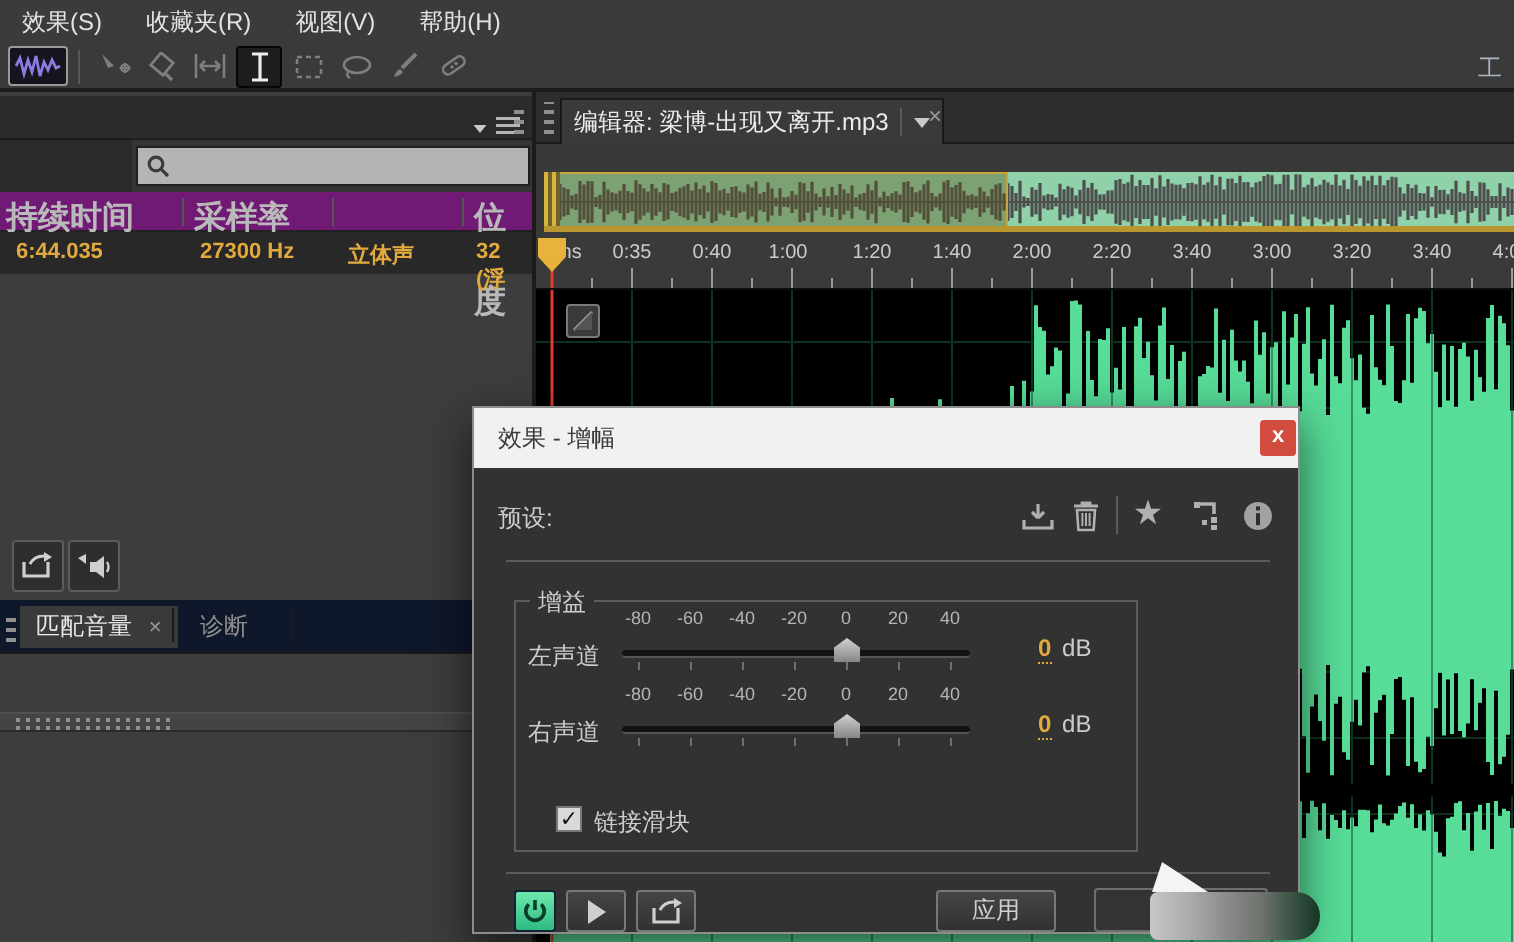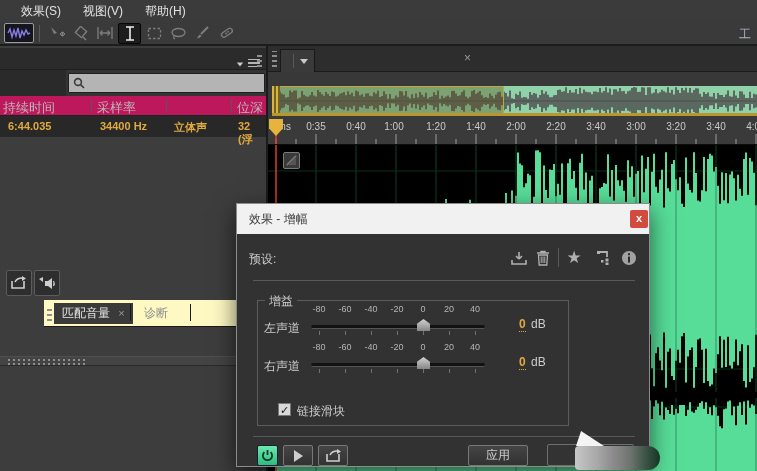--- a/index.html
+++ b/index.html
@@ -1,34 +1,34 @@
 <!DOCTYPE html>
 <html><head>
 <meta charset="utf-8">
 <style>
   html,body{margin:0;padding:0;background:#222;}
   *{box-sizing:border-box;font-family:"Liberation Sans","DejaVu Sans",sans-serif;}
   #scene{position:relative;width:757px;height:471px;background:#3a3a3a;overflow:hidden;
          font-size:12px;color:#ddd;-webkit-font-smoothing:antialiased;}
   .abs{position:absolute;}
   
-  #menubar{left:0;top:0;width:757px;height:22px;background:#3b3b3b;display:flex;align-items:center;padding-left:10px;}
+  #menubar{left:0;top:0;width:757px;height:22px;background:#3b3b3b;display:flex;align-items:center;}
   .menu-item{padding:0 11px;line-height:22px;color:#e2e2e2;font-size:12px;}
   #toolbar{left:0;top:22px;width:757px;height:24px;background:#3a3a3a;border-bottom:2px solid #1c1c1c;display:flex;align-items:center;}
   .tool{width:24px;height:20px;display:flex;align-items:center;justify-content:center;color:#7e7e7e;}
   .tsep{width:1px;height:17px;background:#585858;margin:0 5px;}
   
   .panelbg{background:#3d3d3d;}
   .hdr-row{background:#2b2b2b;border-bottom:1px solid #1e1e1e;}
-  .colhdr{background:#be185d;border-bottom:1px solid #222;color:#b9b9b9;font-size:13px;}
+  .colhdr{background:#701a75;border-bottom:1px solid #222;color:#b9b9b9;font-size:16px;font-weight:bold;}
   .colsep{position:absolute;top:3px;width:1px;height:14px;background:#575757;}
   .filerow{background:#282828;color:#e2aa3e;font-weight:bold;font-size:11px;}
   .srch{background:#b4b4b4;border:1px solid #1f1f1f;border-radius:1px;}
   .smallbtn{background:#2e2e2e;border:1px solid #5c5c5c;border-radius:2px;display:flex;align-items:center;justify-content:center;}
-  .tabbar{background:#fef9c3;border-bottom:1px solid #1a1a1a;margin-left:44px;}
+  .tabbar{background:#0f172a;border-bottom:1px solid #1a1a1a;}
   .btab{position:absolute;top:3px;height:21px;line-height:21px;font-size:12px;padding:0 8px;}
   .btab.active{background:#3a3a3a;color:#e8e8e8;}
   .btab.inactive{color:#8d8d8d;}
   .vsep{position:absolute;top:4px;width:1px;height:17px;background:#1a1a1a;}
   .dots{background:repeating-linear-gradient(90deg,#8f8f8f 0 2px,transparent 2px 5px);}
   .vdots{background:repeating-linear-gradient(0deg,#8f8f8f 0 2px,transparent 2px 5px);}
   
   #edit-tabbar{left:268px;top:46px;width:489px;height:26px;background:#2d2d2d;border-bottom:1px solid #1b1b1b;}
   #edit-tab{position:absolute;left:280px;top:3px;height:23px;background:#3a3a3a;border:1px solid #191919;border-bottom:none;
             display:flex;align-items:center;padding:0 6px;color:#ececec;font-size:12px;left:12px;}
@@ -66,20 +66,21 @@
   #cursor{left:576px;top:431px;width:28px;height:15px;background:#f4f4f4;z-index:31;
           clip-path:polygon(0 100%,18% 0,100% 100%);}
 </style>
 </head>
 <body>
 
 <div id="scene">
 
   <div id="menubar" class="abs">
     <span class="menu-item">效果(S)</span>
+    <span class="menu-item">收藏夹(R)</span>
     <span class="menu-item">视图(V)</span>
     <span class="menu-item">帮助(H)</span>
   </div>
 
   <div id="toolbar" class="abs">
     <div class="smallbtn" style="width:30px;height:20px;margin-left:4px;background:#15151f;border-color:#9a9a9a;">
       <svg width="24" height="14" viewBox="0 0 24 14">
         <polyline points="1,7 3,3 5,11 7,4 9,10 11,2 13,12 15,5 17,9 19,4 21,8 23,7" fill="none" stroke="#8a7ce0" stroke-width="1.4"></polyline>
       </svg>
     </div>
@@ -154,21 +155,21 @@
       <span class="abs" style="left:3px;top:3px;">持续时间</span>
       <span class="abs" style="left:97px;top:3px;">采样率</span>
       <span class="abs" style="left:172px;top:19px;">声道</span>
       <span class="abs" style="left:237px;top:3px;">位深度</span>
       <span class="colsep" style="left:91px;"></span>
         <span class="colsep" style="left:166px;"></span>
         <span class="colsep" style="left:231px;"></span>
     </div>
     <div class="abs filerow" style="left:0;top:70px;width:266px;height:21px;">
       <span class="abs" style="left:8px;top:4px;">6:44.035</span>
-      <span class="abs" style="left:100px;top:4px;">34400 Hz</span>
+      <span class="abs" style="left:100px;top:4px;">27300 Hz</span>
       <span class="abs" style="left:174px;top:4px;">立体声</span>
       <span class="abs" style="left:238px;top:4px;">32 (浮</span>
     </div>
 
     <div class="abs smallbtn" style="left:6px;top:224px;width:26px;height:26px;">
       <svg width="16" height="14" viewBox="0 0 16 14">
         <path d="M1 5 V12 H13 V5" fill="none" stroke="#cfcfcf" stroke-width="1.6"></path>
           <path d="M4 6 q2-4 7-4" fill="none" stroke="#cfcfcf" stroke-width="1.6"></path>
           <path d="M11 0 L15 2.5 L11 5 Z" fill="#cfcfcf"></path>
       </svg>
@@ -200,20 +201,21 @@
       <div class="abs dots" style="left:8px;top:6px;width:78px;height:2px;"></div>
     </div>
     <div class="abs" style="left:0;top:320px;width:266px;height:105px;background:#3d3d3d;"></div>
   </div>
 
   <div class="abs" style="left:266px;top:46px;width:2px;height:425px;background:#1b1b1b;"></div>
 
   <div id="edit-tabbar" class="abs">
     <div class="abs vdots" style="left:4px;top:5px;width:5px;height:16px;"></div>
     <div id="edit-tab">
+      <span>编辑器: 梁博-出现又离开.mp3</span>
       <span style="width:1px;height:14px;background:#5a5a5a;margin:0 6px;"></span>
       <span class="caret-down"></span>
     </div>
     <span class="abs" style="left:196px;top:5px;color:#9a9a9a;font-size:12px;">×</span>
   </div>
 
   <div class="abs" style="left:268px;top:72px;width:489px;height:13px;background:#383838;"></div>
 
   <div class="abs" style="left:268px;top:85px;width:489px;height:31px;background:#383838;">
     <div class="abs" style="left:4px;top:1px;width:485px;height:30px;background:#8fd2a9;overflow:hidden;">

